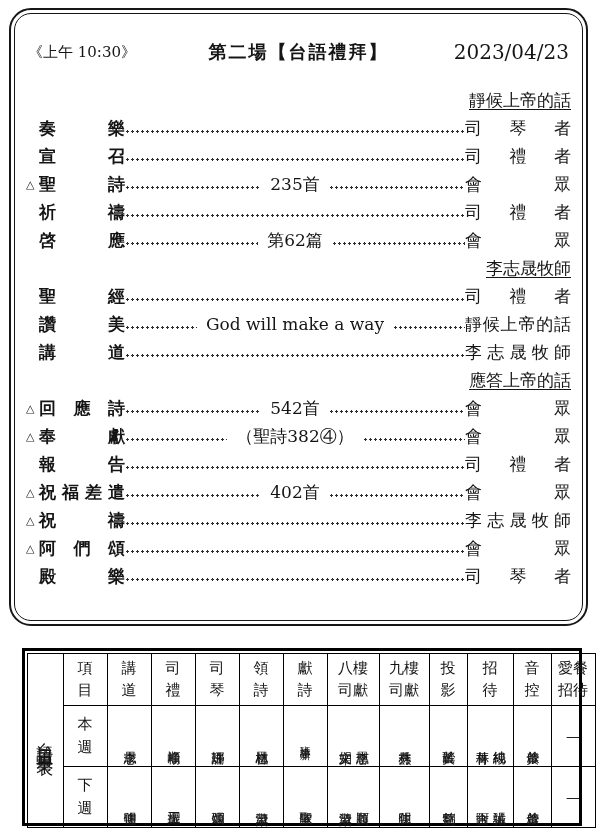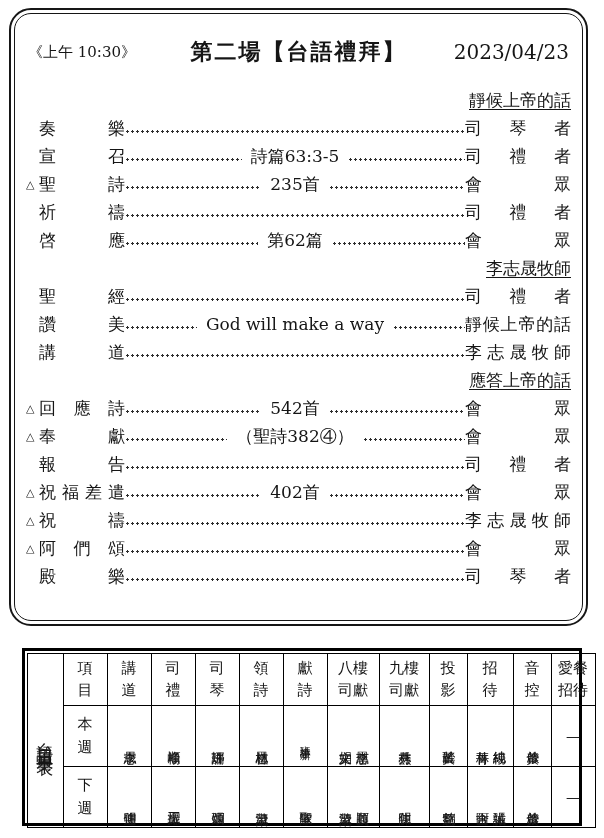--- a/index.html
+++ b/index.html
@@ -13,29 +13,29 @@
     border:2px solid #161616;border-radius:22px;padding:3px;box-sizing:border-box;
   }
   .program-inner{
     width:100%;height:100%;box-sizing:border-box;
     border:1.5px solid #161616;border-radius:17px;
     padding:12px 9px 0 9px;
   }
   
   .hdr{display:grid;grid-template-columns:1fr auto 1fr;align-items:center;margin:8px 4px 0 4px;height:36px;gap:20px;}
   .hdr-time{font-size:15px;justify-self:start;white-space:nowrap;}
-  .hdr-title{font-size:22px;font-weight:bold;letter-spacing:2px;white-space:nowrap;}
+  .hdr-title{font-size:18px;font-weight:bold;letter-spacing:2px;white-space:nowrap;}
   .hdr-date{font-size:20px;justify-self:end;white-space:nowrap;}
   
   .rows{margin-top:16px;padding:0 2px;}
   .sec{height:28px;line-height:28px;text-align:right;font-size:17px;}
   .sec span{text-decoration:underline;text-underline-offset:3px;}
   .item{display:flex;align-items:center;height:28px;font-size:17px;}
   .tri{width:13px;flex:none;font-size:11px;line-height:1;color:#1c1c1c;}
-  .label{width:86px;flex:none;text-align:justify;text-align-last:justify;white-space:nowrap;}
+  .label{width:86px;flex:none;text-align:justify;text-align-last:justify;white-space:nowrap;font-weight:bold;}
   .dots{
     flex:1 1 0;height:5px;align-self:flex-end;margin-bottom:8px;
     background-image:radial-gradient(circle 1.1px at 2.5px 2.5px,#2d2d2d 98%,transparent);
     background-size:5px 5px;background-repeat:repeat-x;
   }
   .mid{flex:none;padding:0 9px;white-space:nowrap;}
   .mid:empty{padding:0;}
   .who{width:106px;flex:none;text-align:justify;text-align-last:justify;white-space:nowrap;}
   
   .tbl-outer{
@@ -79,21 +79,20 @@
           <span class="dots"></span>
           <span class="mid"></span>
           <span class="dots"></span>
           <span class="who">司琴者</span>
         </div>
 
         <div class="item">
           <span class="tri"></span>
           <span class="label">宣召</span>
           <span class="dots"></span>
-          <span class="mid">詩篇63:3-5</span>
           <span class="dots"></span>
           <span class="who">司禮者</span>
         </div>
 
         <div class="item">
           <span class="tri">△</span>
           <span class="label">聖詩</span>
           <span class="dots"></span>
           <span class="mid">235首</span>
           <span class="dots"></span>

